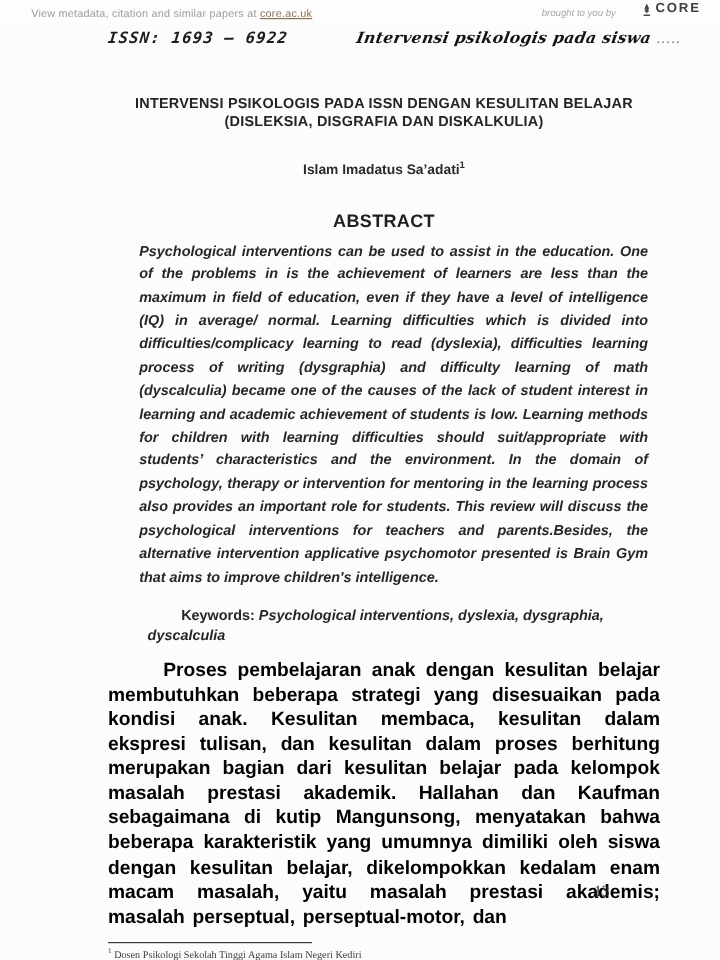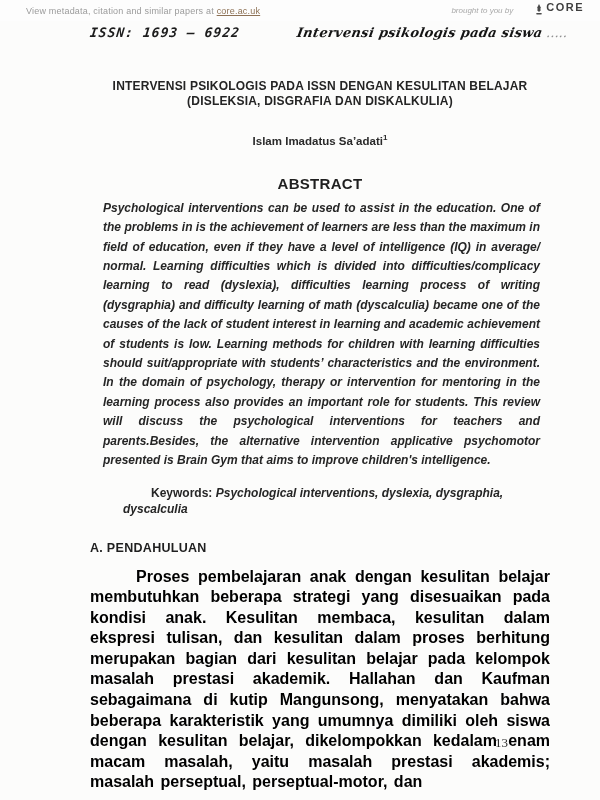--- a/index.html
+++ b/index.html
@@ -129,21 +129,21 @@
     vertical-align:super;
   }
   .abstract-heading{
     margin-top:28px;
     text-align:center;
     font-size:15px;
     font-weight:bold;
     letter-spacing:.3px;
   }
   .abstract-text{
-    margin:7px 10px 0 13px; 
+    margin:7px 10px 0 26px; 
     text-align:justify;
     font-size:12px;
     font-style:italic;
     font-weight:600;
     line-height:19.4px;
     color:#262626;
   }
   .keywords{
     margin:14px 10px 0 33px;
     font-size:12px;
@@ -241,21 +241,20 @@
 
     <div class="abstract-heading">ABSTRACT</div>
 
     <div class="abstract-text">Psychological interventions can be used to assist in the education. One of the problems in is the achievement of learners are less than the maximum in field of education, even if they have a level of intelligence (IQ) in average/ normal. Learning difficulties which is divided into difficulties/complicacy learning to read (dyslexia), difficulties learning process of writing (dysgraphia) and difficulty learning of math (dyscalculia) became one of the causes of the lack of student interest in learning and academic achievement of students is low. Learning methods for children with learning difficulties should suit/appropriate with students’ characteristics and the environment. In the domain of psychology, therapy or intervention for mentoring in the learning process also provides an important role for students. This review will discuss the psychological interventions for teachers and parents.Besides, the alternative intervention applicative psychomotor presented is Brain Gym that aims to improve children's intelligence.</div>
 
     <div class="keywords">
       <span class="kw-label">Keywords:</span>
       <span class="kw-text">Psychological interventions, dyslexia, dysgraphia, dyscalculia</span>
     </div>
 
-    <div class="section-heading">A. PENDAHULUAN</div>
 
     <div class="body-paragraph">Proses pembelajaran anak dengan kesulitan belajar membutuhkan beberapa strategi yang disesuaikan pada kondisi anak.  Kesulitan membaca, kesulitan dalam ekspresi tulisan, dan kesulitan dalam proses berhitung merupakan bagian dari kesulitan belajar pada kelompok masalah  prestasi akademik. Hallahan dan Kaufman sebagaimana di kutip Mangunsong, menyatakan bahwa beberapa karakteristik yang umumnya dimiliki oleh siswa dengan kesulitan belajar, dikelompokkan kedalam enam macam masalah, yaitu masalah prestasi akademis; masalah perseptual, perseptual-motor, dan</div>
 
     <div class="footnote-rule"></div>
 
     <div class="footnote">
       <sup>1</sup>
       <span>Dosen Psikologi Sekolah Tinggi Agama Islam Negeri Kediri</span>
     </div>
 

